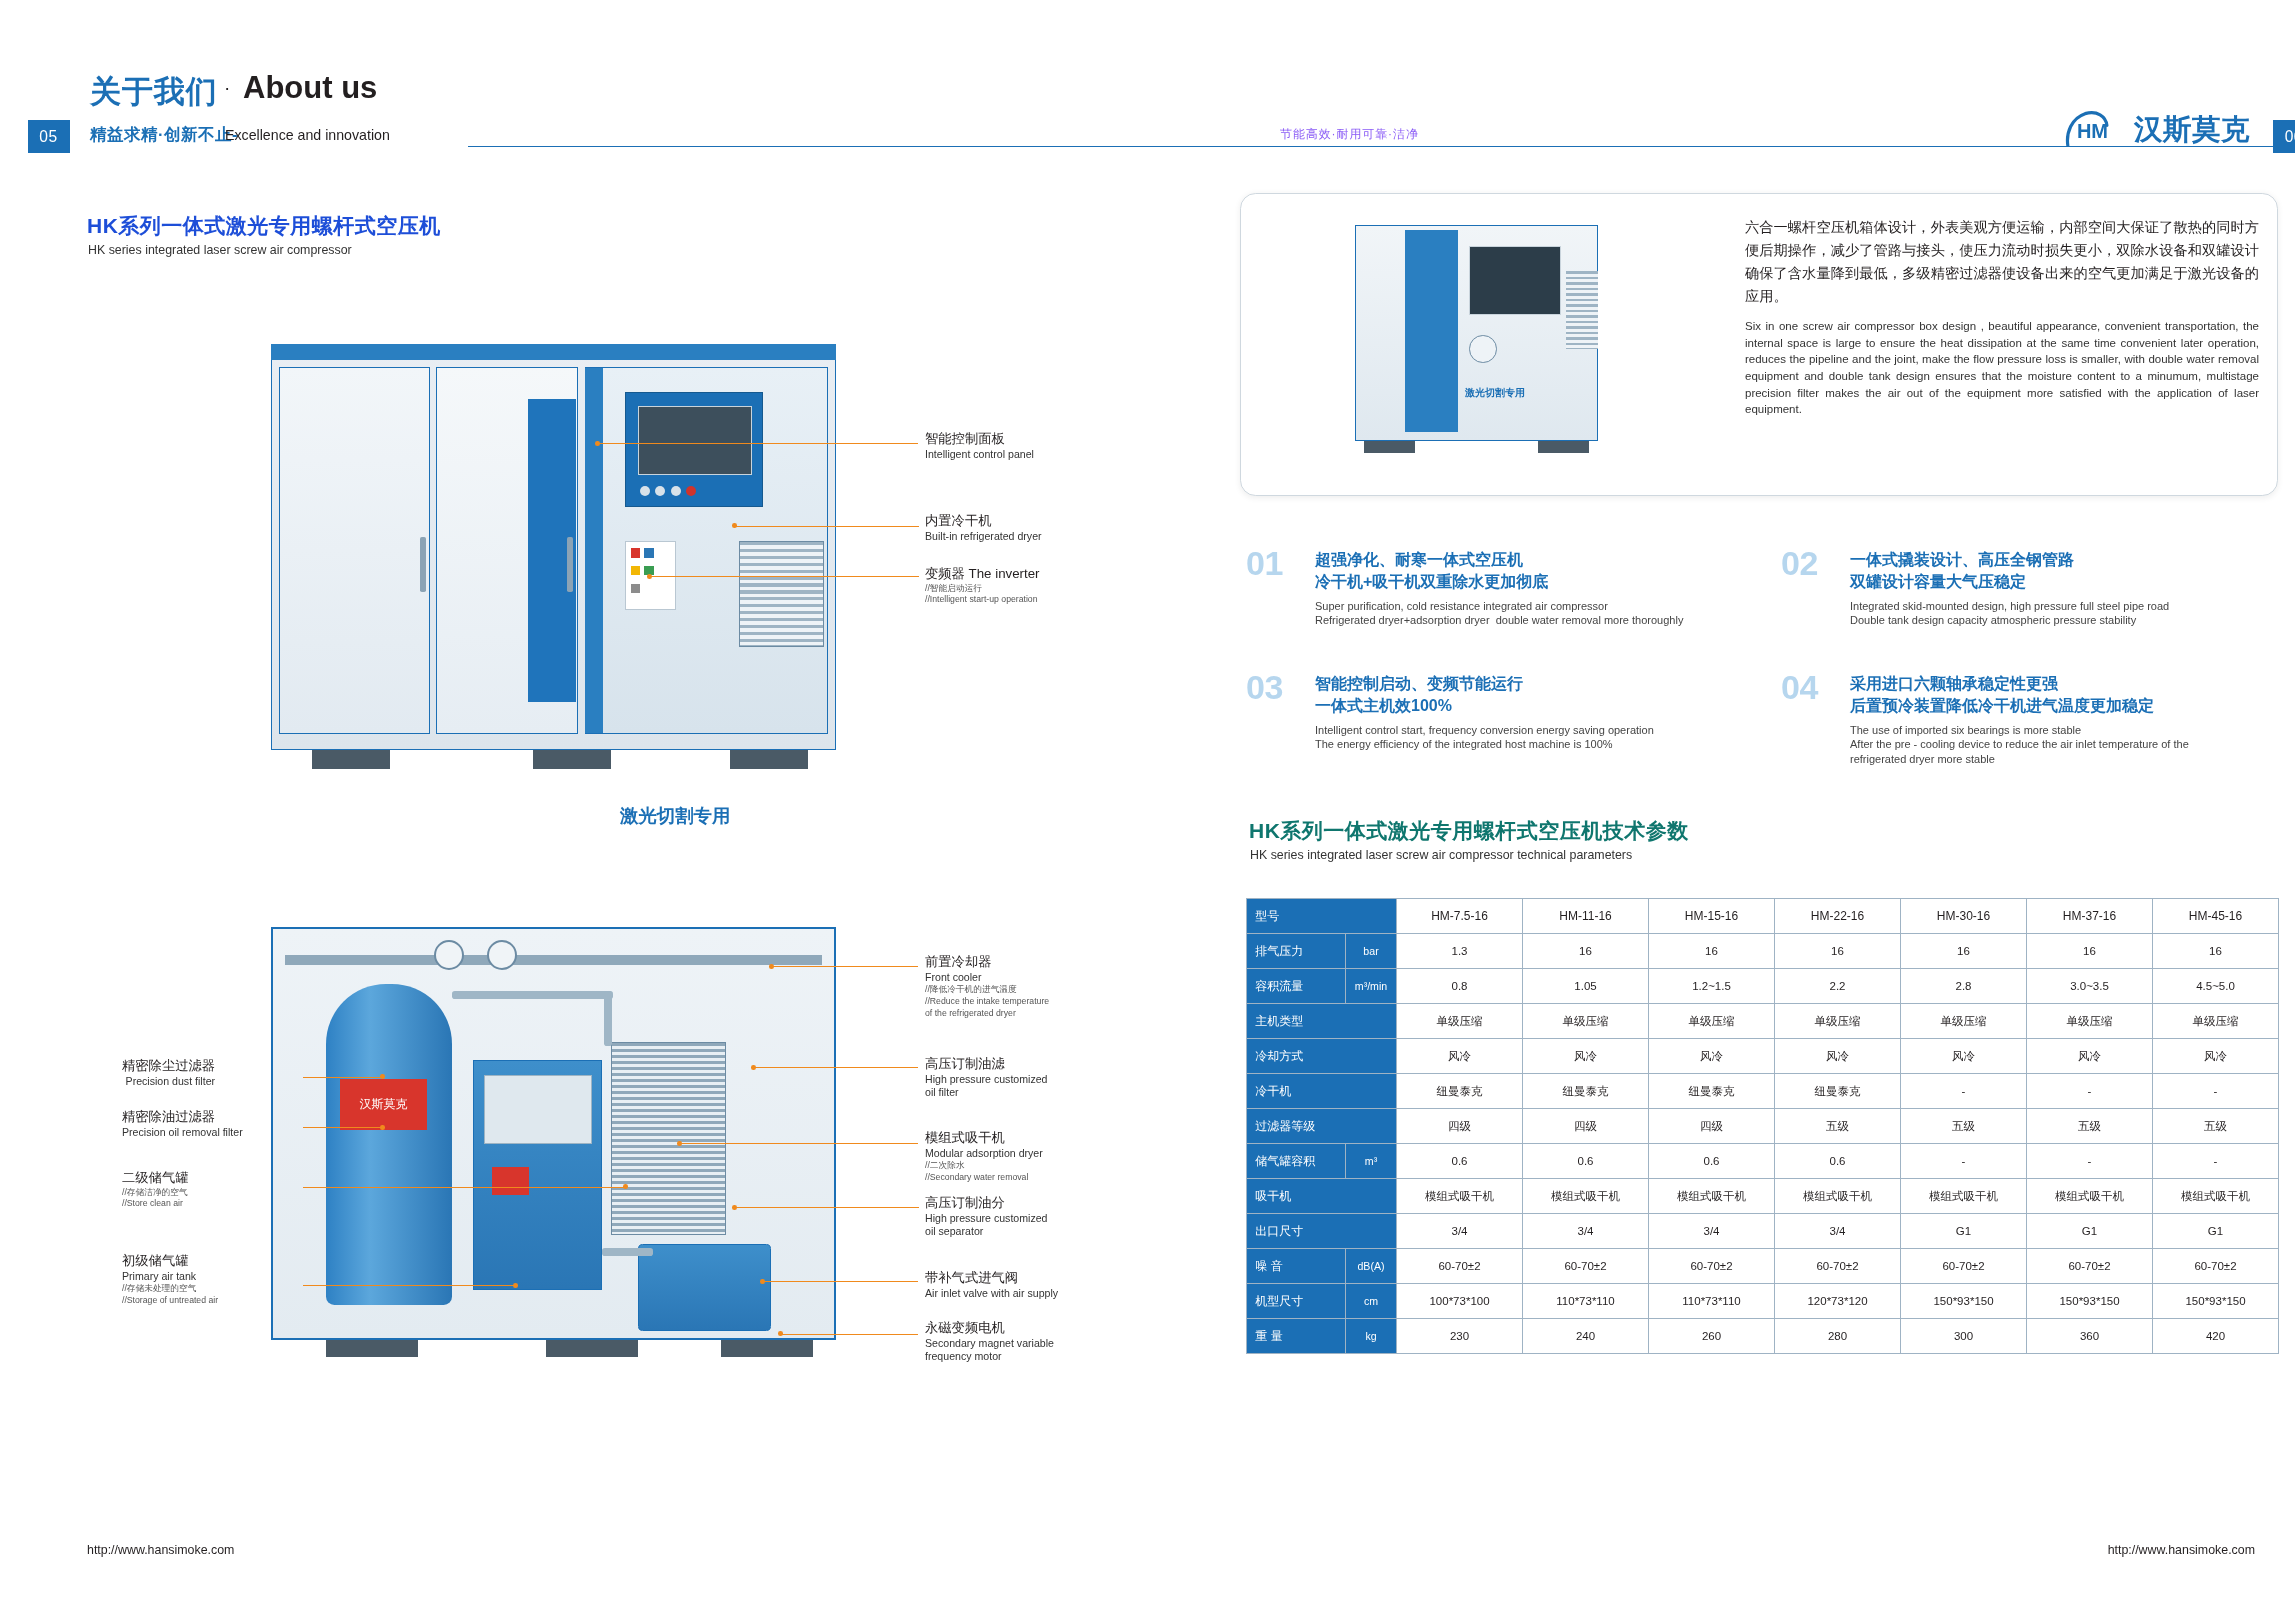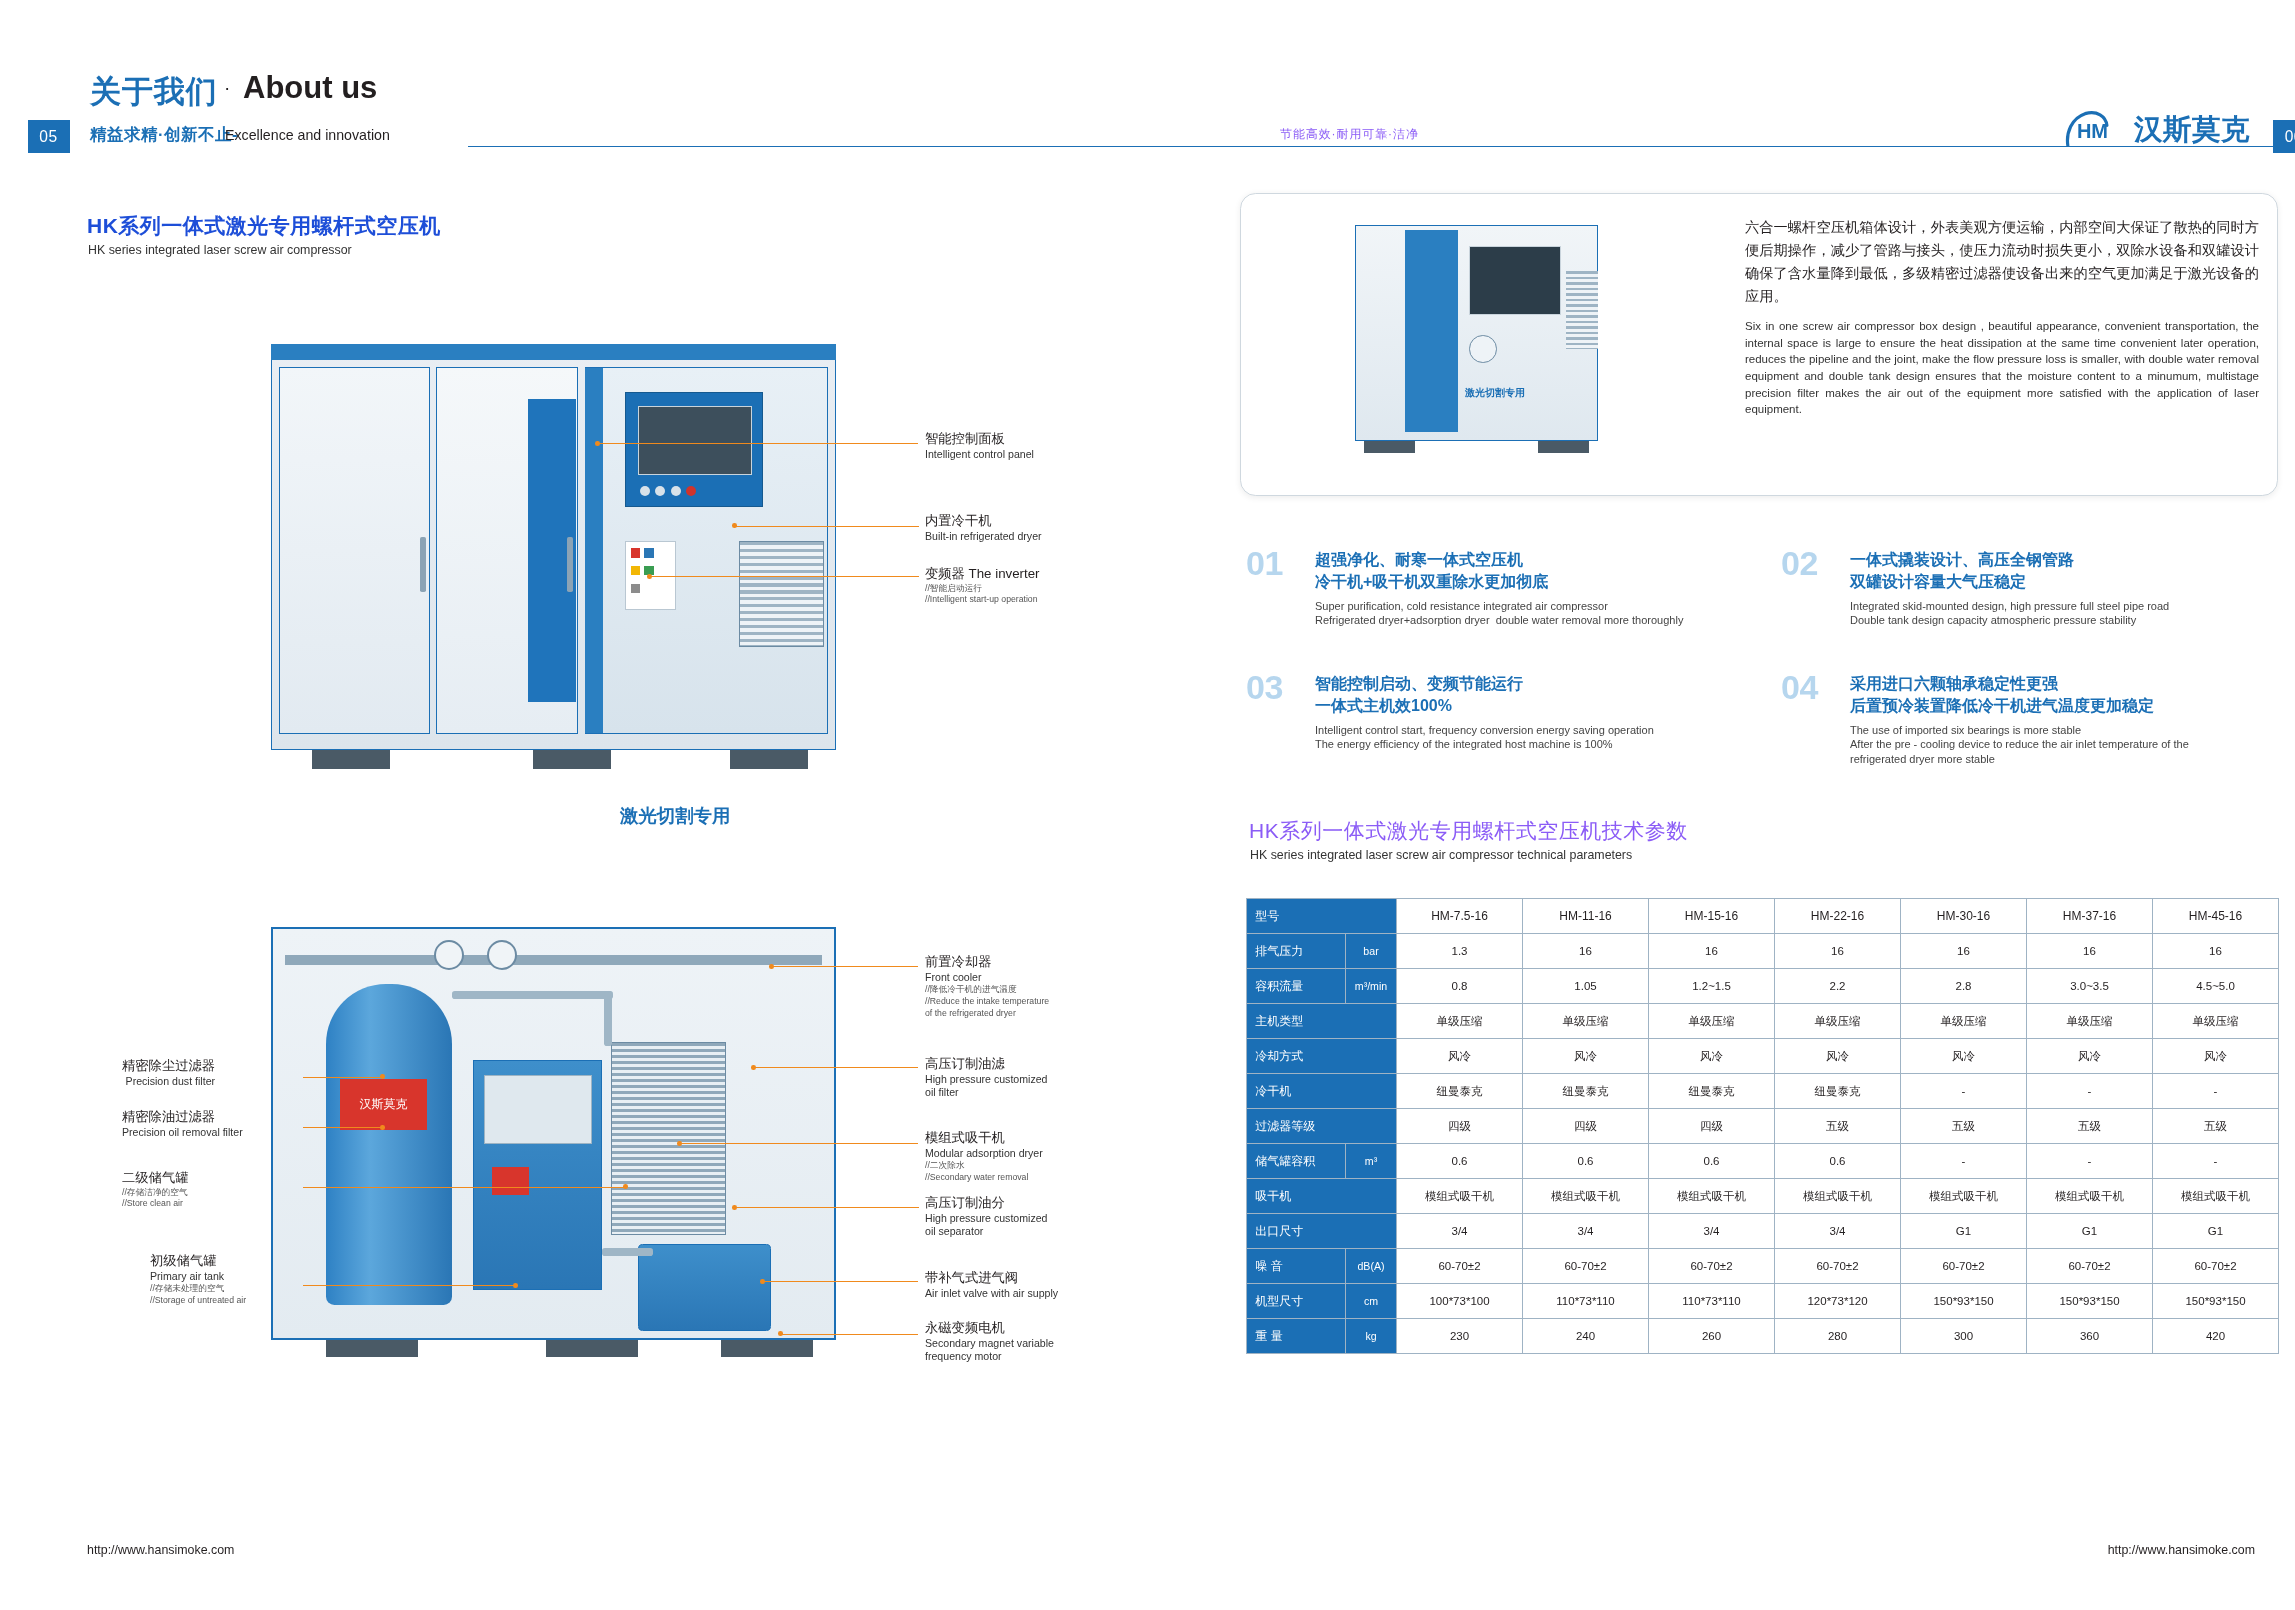--- a/index.html
+++ b/index.html
@@ -392,22 +392,22 @@
     margin-top: 5.5px;
     font-size: 11px;
     color: #444444;
     line-height: 1.34;
   }
 
   .tbl-title-cn {
     position: absolute;
     left: 1249px; top: 817px;
     font-size: 21px;
-    color: #8b5cf6;
-    font-weight: normal;
+    color: #0f766e;
+    font-weight: bold;
     letter-spacing: 0.5px;
   }
   .tbl-title-en {
     position: absolute;
     left: 1250px; top: 848px;
     font-size: 12.4px;
     color: #333333;
   }
 
   table.spec {
@@ -617,21 +617,21 @@
   <div class="dot" style="left:380px; top:1125px;"></div>
 
   <div class="callout" style="left:122px; top:1170px;">
     <span class="cn">二级储气罐</span>
     <span class="sub">//存储洁净的空气</span>
     <span class="sub">//Store clean air</span>
   </div>
   <div class="lead" style="left:303px; top:1187px; width:321px;"></div>
   <div class="dot" style="left:623px; top:1184px;"></div>
 
-  <div class="callout" style="left:122px; top:1253px;margin-left:28px;">
+  <div class="callout" style="left:122px; top:1253px;">
     <span class="cn">初级储气罐</span>
     <span class="en">Primary air tank</span>
     <span class="sub">//存储未处理的空气</span>
     <span class="sub">//Storage of untreated air</span>
   </div>
   <div class="lead" style="left:303px; top:1285px; width:211px;"></div>
   <div class="dot" style="left:513px; top:1283px;"></div>
 
   <div class="url-left">http://www.hansimoke.com</div>
   <div class="url-right">http://www.hansimoke.com</div>

